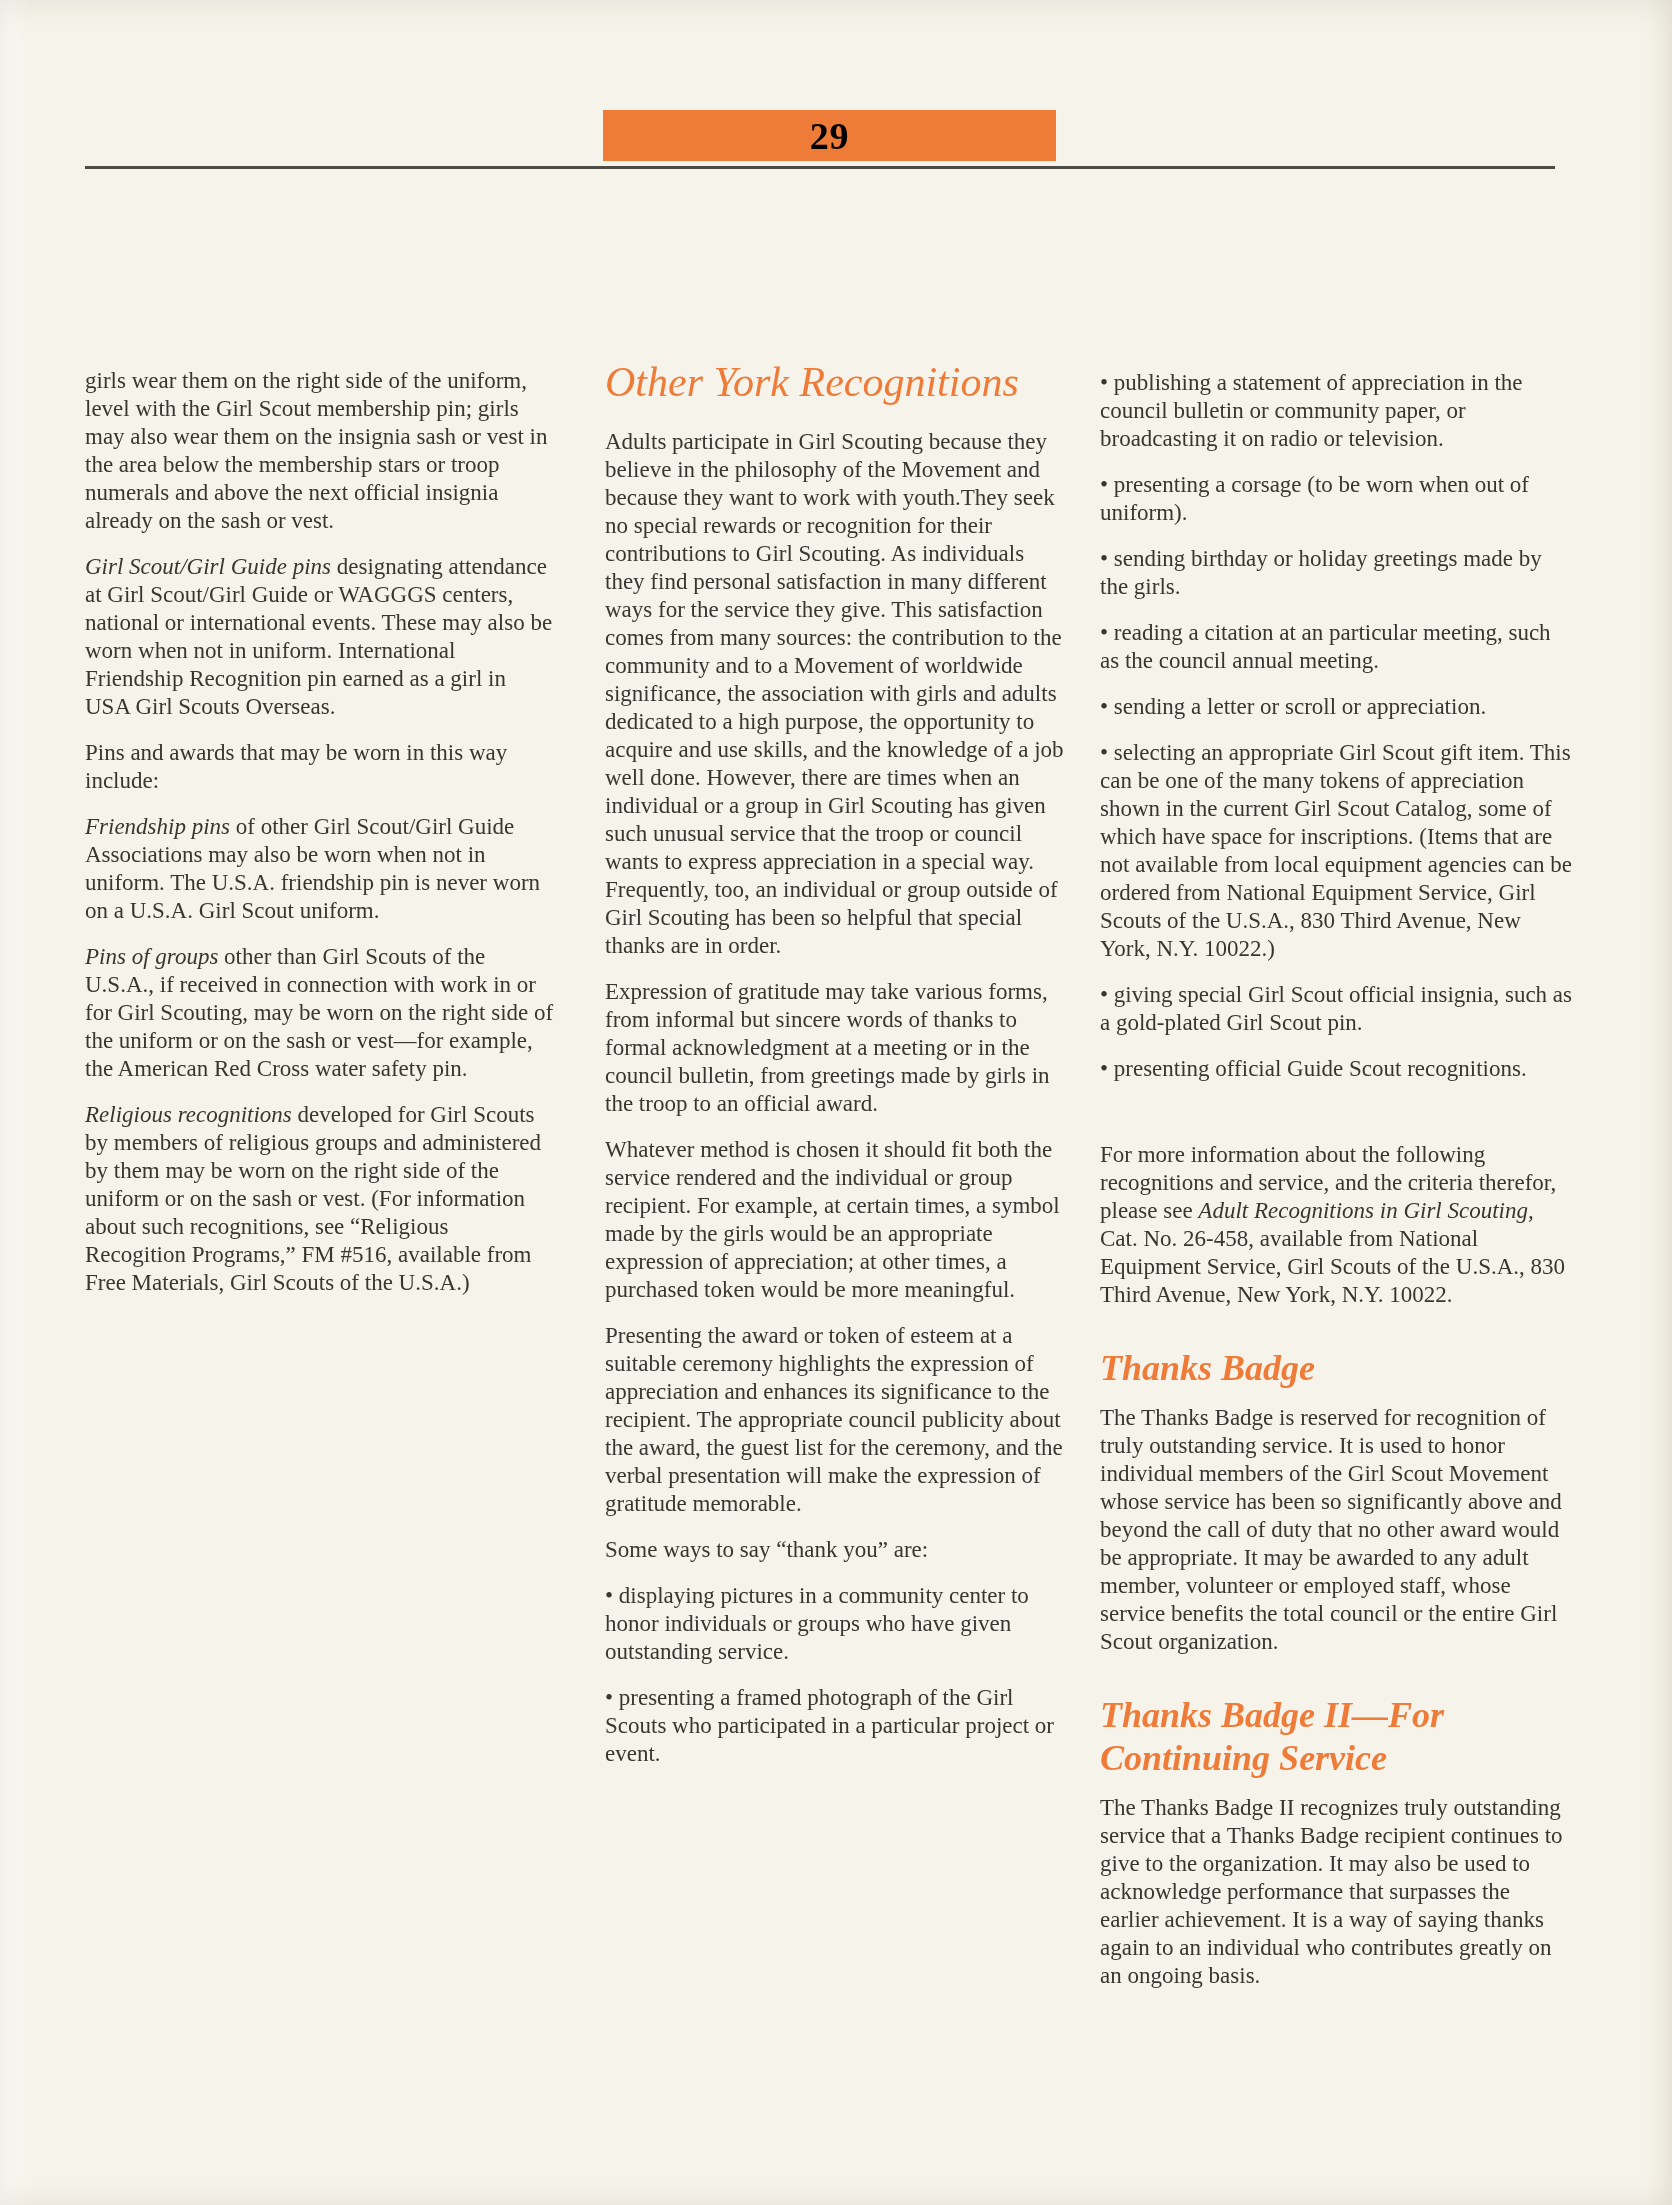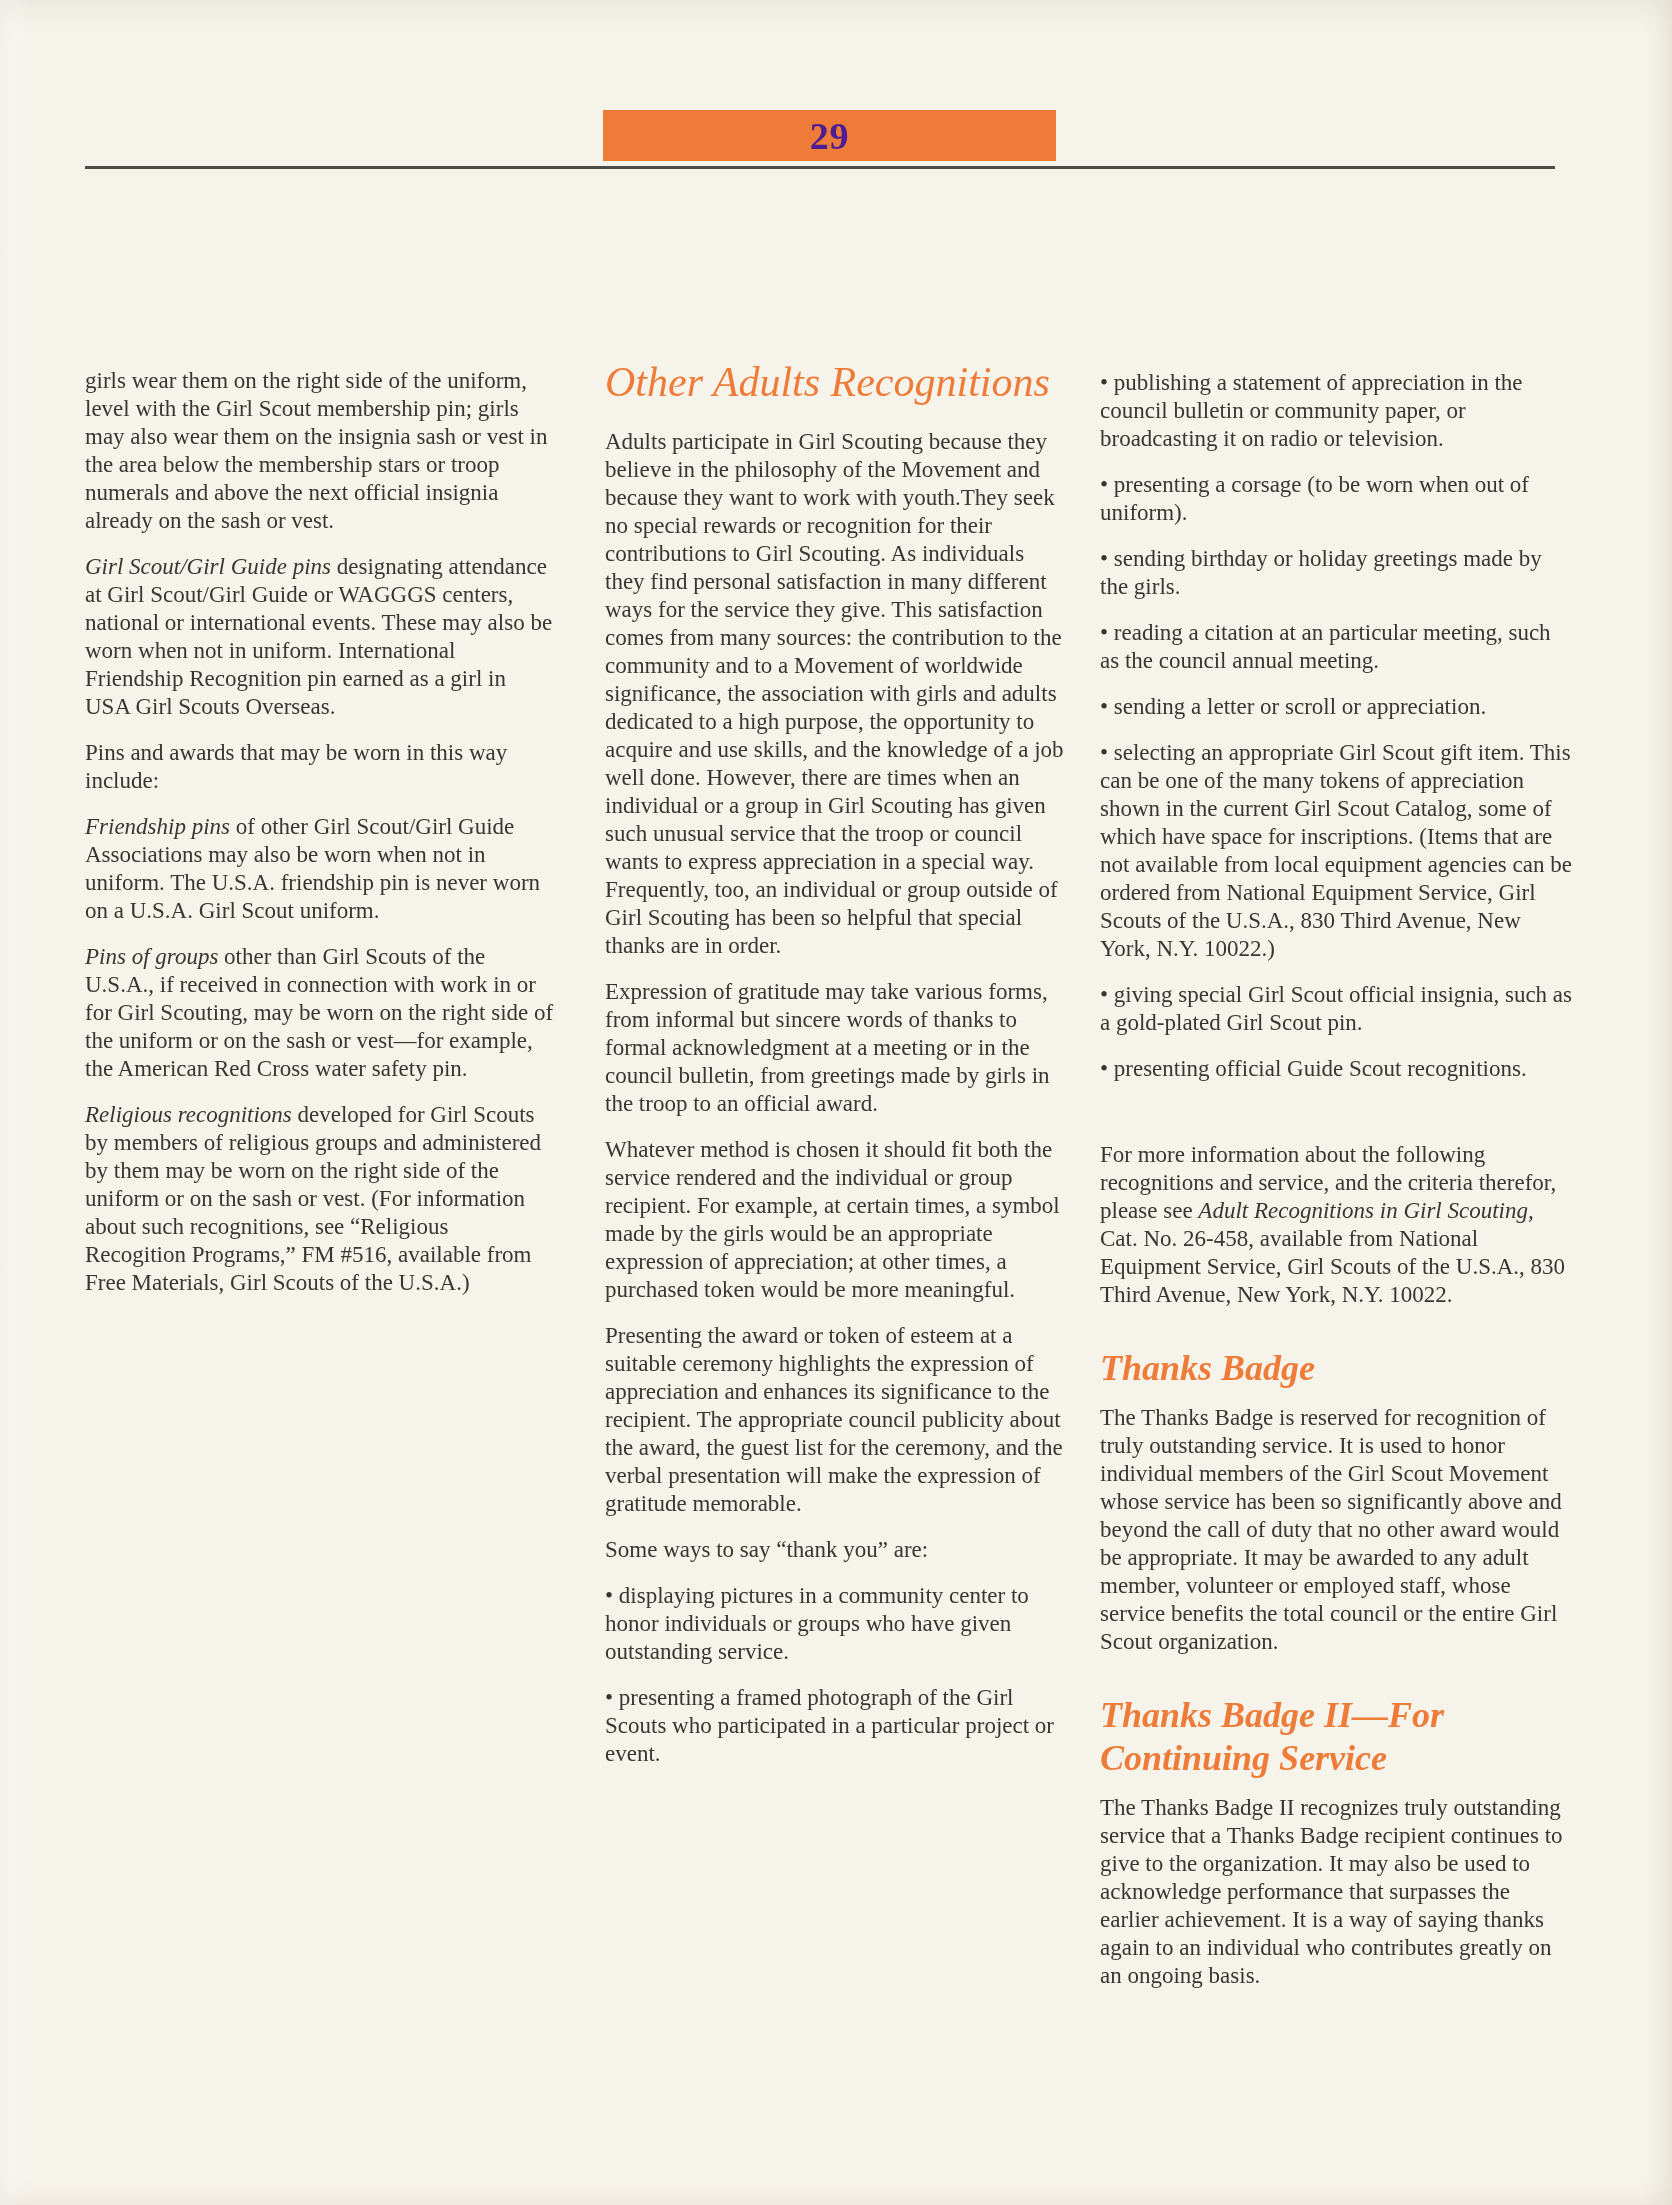--- a/index.html
+++ b/index.html
@@ -19,21 +19,21 @@
   .page::after{
     content:"";position:absolute;inset:0;pointer-events:none;
     box-shadow:inset 0 12px 27px rgba(120,110,90,.08), inset 0 -9.4px 20px rgba(120,110,90,.06);
   }
   .banner{
     position:absolute;left:603px;top:110px;width:453px;height:51px;
     background:var(--accent);
     display:flex;align-items:center;justify-content:center;
   }
   .banner .num{
-    color:#4c1d95;font-size:38px;font-weight:bold;letter-spacing:0.7px;
+    color:#000000;font-size:38px;font-weight:bold;letter-spacing:0.7px;
   }
   .rule{
     position:absolute;left:85px;top:166px;width:1470px;height:2.7px;
     background:#4c4c44;
   }
   .col{position:absolute;font-size:23px;line-height:28px;}
   .col p{margin:0 0 18px 0;}
   .col .it{font-style:italic;}
   .col-left{left:85px;top:367px;width:469px;}
   .col-mid{left:605px;top:360px;width:462px;}
@@ -69,21 +69,21 @@
         <p><span>girls wear them on the right side of the uniform, level with the Girl Scout membership pin; girls may also wear them on the insignia sash or vest in the area below the membership stars or troop numerals and above the next official insignia already on the sash or vest.</span></p>
         <p><span class="it">Girl Scout/Girl Guide pins</span><span> designating attendance at Girl Scout/Girl Guide or WAGGGS centers, national or international events. These may also be worn when not in uniform. International Friendship Recognition pin earned as a girl in USA Girl Scouts Overseas.</span></p>
         <p><span>Pins and awards that may be worn in this way include:</span></p>
         <p><span class="it">Friendship pins</span><span> of other Girl Scout/Girl Guide Associations may also be worn when not in uniform. The U.S.A. friendship pin is never worn on a U.S.A. Girl Scout uniform.</span></p>
         <p><span class="it">Pins of groups</span><span> other than Girl Scouts of the U.S.A., if received in connection with work in or for Girl Scouting, may be worn on the right side of the uniform or on the sash or vest—for example, the American Red Cross water safety pin.</span></p>
         <p><span class="it">Religious recognitions</span><span> developed for Girl Scouts by members of religious groups and administered by them may be worn on the right side of the uniform or on the sash or vest. (For information about such recognitions, see “Religious Recogition Programs,” FM #516, available from Free Materials, Girl Scouts of the U.S.A.)</span></p>
       </div>
   </div>
 
   <div class="col col-mid">
-    <h2 class="main-heading">Other Adults Recognitions</h2>
+    <h2 class="main-heading">Other York Recognitions</h2>
     <div>
         <p><span>Adults participate in Girl Scouting because they believe in the philosophy of the Movement and because they want to work with youth.They seek no special rewards or recognition for their contributions to Girl Scouting. As individuals they find personal satisfaction in many different ways for the service they give. This satisfaction comes from many sources: the contribution to the community and to a Movement of worldwide significance, the association with girls and adults dedicated to a high purpose, the opportunity to acquire and use skills, and the knowledge of a job well done. However, there are times when an individual or a group in Girl Scouting has given such unusual service that the troop or council wants to express appreciation in a special way. Frequently, too, an individual or group outside of Girl Scouting has been so helpful that special thanks are in order.</span></p>
         <p><span>Expression of gratitude may take various forms, from informal but sincere words of thanks to formal acknowledgment at a meeting or in the council bulletin, from greetings made by girls in the troop to an official award.</span></p>
         <p><span>Whatever method is chosen it should fit both the service rendered and the individual or group recipient. For example, at certain times, a symbol made by the girls would be an appropriate expression of appreciation; at other times, a purchased token would be more meaningful.</span></p>
         <p><span>Presenting the award or token of esteem at a suitable ceremony highlights the expression of appreciation and enhances its significance to the recipient. The appropriate council publicity about the award, the guest list for the ceremony, and the verbal presentation will make the expression of gratitude memorable.</span></p>
         <p><span>Some ways to say “thank you” are:</span></p>
         <p><span>• displaying pictures in a community center to honor individuals or groups who have given outstanding service.</span></p>
         <p><span>• presenting a framed photograph of the Girl Scouts who participated in a particular project or event.</span></p>
       </div>
   </div>

